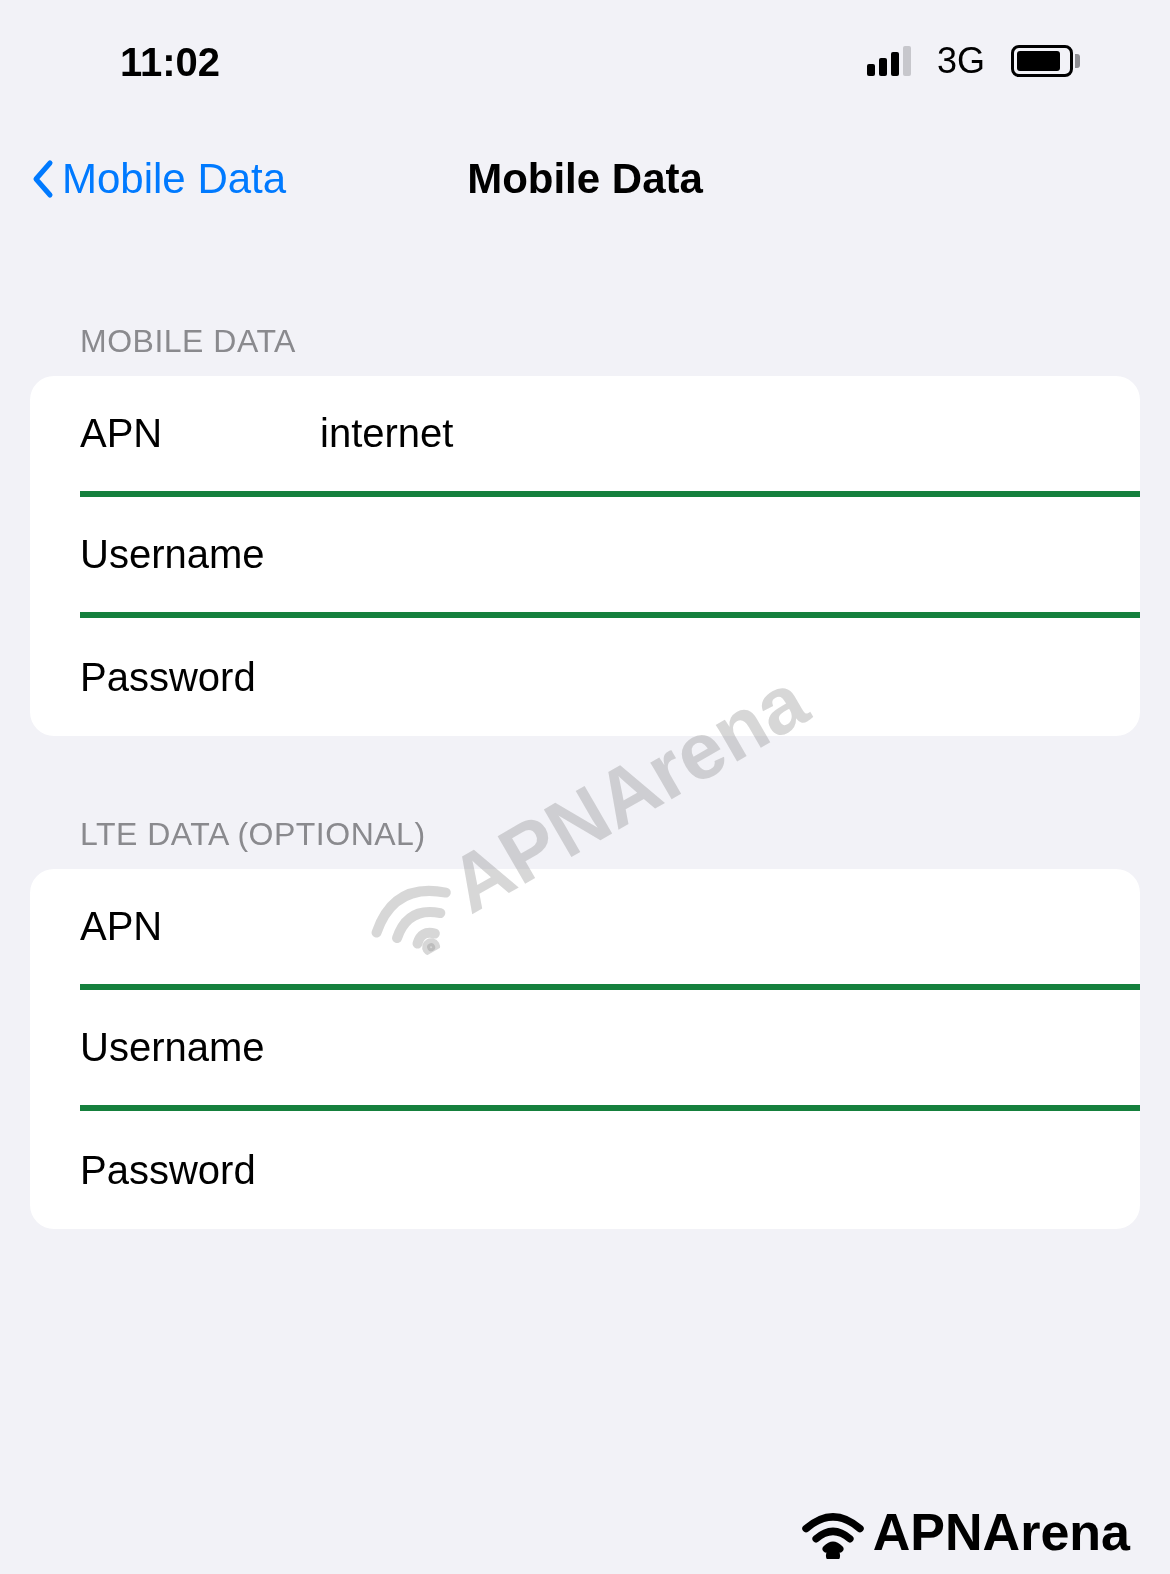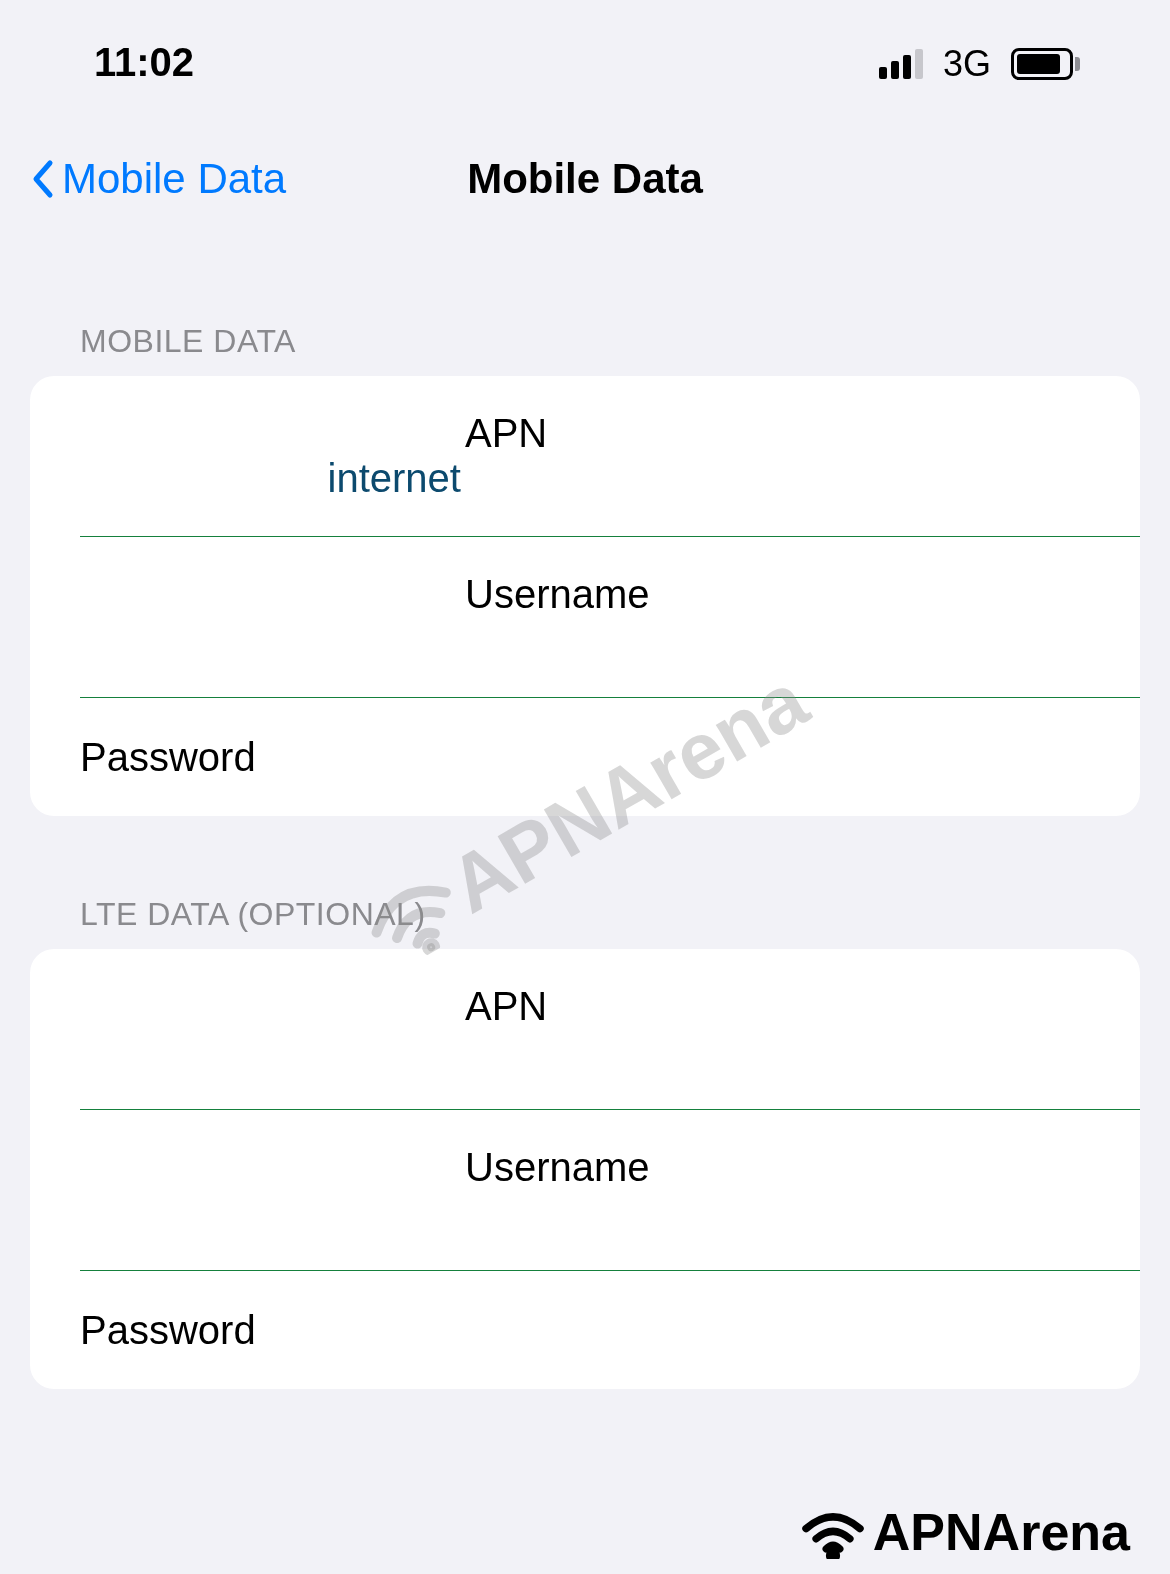--- a/index.html
+++ b/index.html
@@ -11,32 +11,32 @@
     body {
       width: 1170px;
       height: 1574px;
       background: #f2f2f7;
       position: relative;
       overflow: hidden;
     }
     .status-bar {
       display: flex;
       justify-content: space-between;
-      align-items: flex-end;
-      padding: 40px 90px 20px 94px;
+      align-items: flex-start;
+      padding: 40px 90px 20px 120px;
     }
     .status-time {
       font-size: 40px;
       font-weight: 600;
       color: #000;
     }
     .status-right {
       display: flex;
       align-items: center;
-      gap: 20px;
+      gap: 26px;
     }
     .signal-bars {
       display: flex;
       align-items: flex-end;
       gap: 4px;
       height: 30px;
     }
     .signal-bars .bar {
       width: 8px;
       border-radius: 2px;
@@ -120,36 +120,35 @@
       border-radius: 24px;
       overflow: hidden;
     }
     .setting-row {
       display: flex;
       align-items: center;
       padding: 35px 50px;
       min-height: 118px;
     }
     .setting-row:not(:last-child) {
-      border-bottom: 1px solid #15803d;
+      border-bottom: 6px solid #15803d;
       margin-left: 50px;
       padding-left: 0;
-      flex-direction: column;
     }
     .setting-label {
       font-size: 40px;
       font-weight: 400;
       color: #000;
       width: 240px;
       flex-shrink: 0;
     }
     .setting-input {
       font-size: 40px;
       font-weight: 400;
-      color: #0c4a6e;
+      color: #000000;
       border: none;
       outline: none;
       background: transparent;
       flex: 1;
     }
     .watermark-center {
       position: absolute;
       left: 50%;
       top: 52%;
       transform: translate(-50%, -50%) rotate(-30deg);

